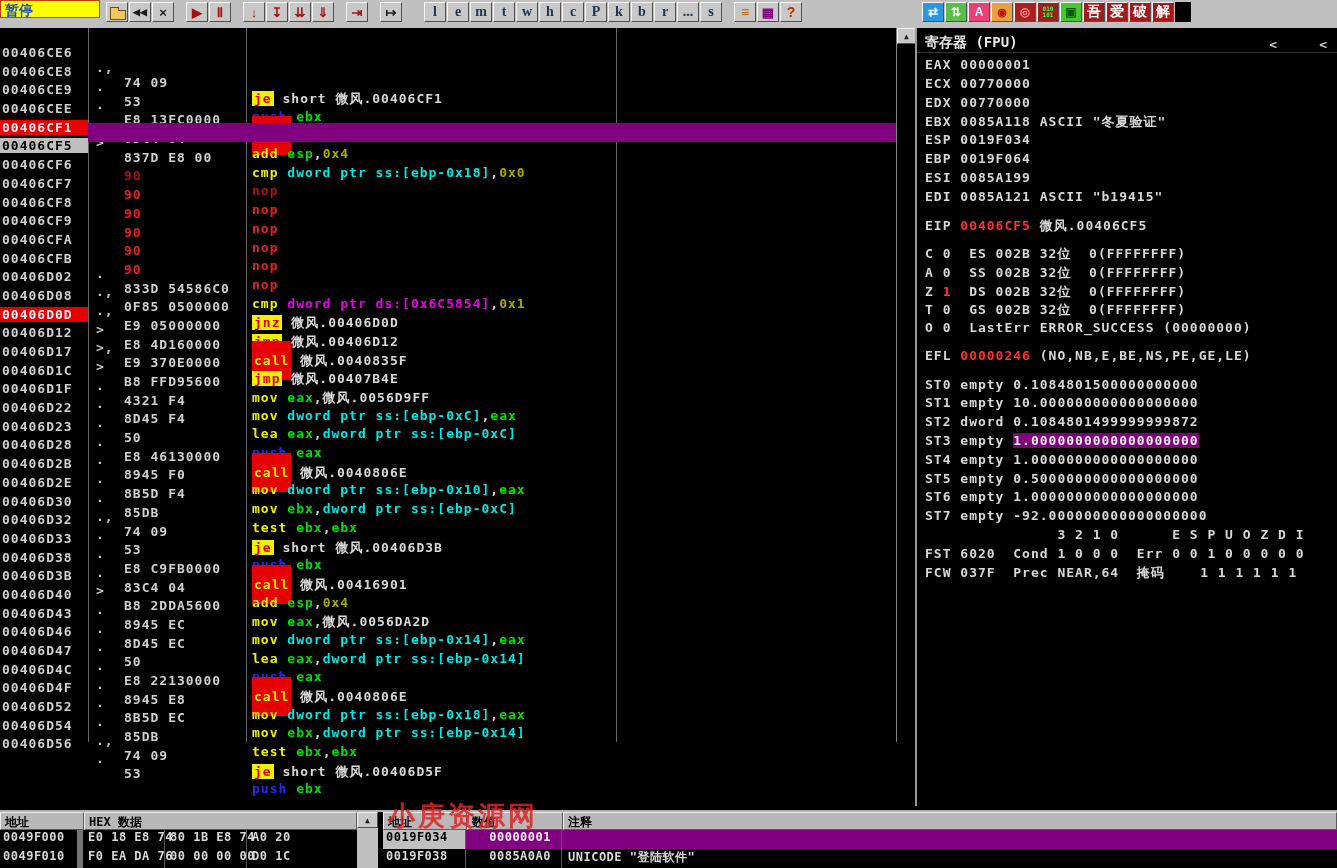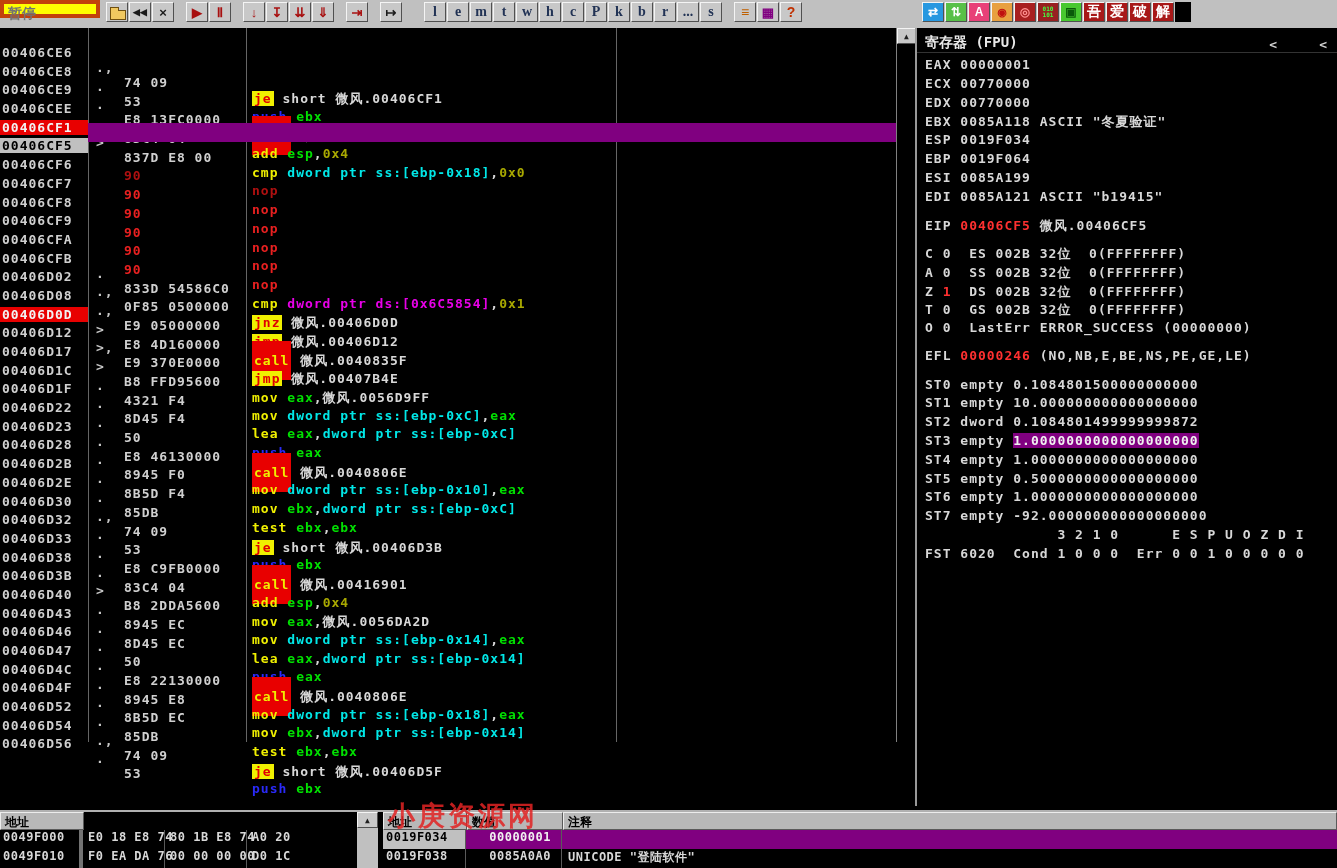--- a/index.html
+++ b/index.html
@@ -1,21 +1,21 @@
 <!DOCTYPE html>
 <html><head>
 <meta charset="utf-8">
 <style>
   html,body{margin:0;padding:0}
   body{width:1337px;height:868px;overflow:hidden;background:#c0c0c0;font-family:"DejaVu Sans Mono",monospace}
   .screen{position:relative;width:1337px;height:868px;background:#c0c0c0}
   
   .toolbar{position:absolute;left:0;top:0;width:100%;height:26px;background:#c0c0c0}
-  .status{position:absolute;left:0;top:0;width:100px;height:18px;background:#ffff00;color:#737373;
-          font:700 14px "DejaVu Sans Mono",monospace;padding:1px 0 0 4px;box-sizing:border-box;border:4px solid #c2410c}
+  .status{position:absolute;left:0;top:0;width:100px;height:18px;background:#ffff00;color:#1d4ed8;
+          font:700 14px "DejaVu Sans Mono",monospace;padding:1px 0 0 4px;box-sizing:border-box;border:1px solid #c2410c}
   .tbtns{position:absolute;left:106px;top:2px;display:flex;align-items:flex-start}
   .tbtn{width:22px;height:20px;box-sizing:border-box;display:inline-flex;align-items:center;justify-content:center;
         background:#c8c8c8;border:1px solid;border-color:#f4f4f4 #505050 #505050 #f4f4f4;margin-right:1px;
         font:700 12px "Liberation Sans",sans-serif;color:#202020;cursor:default;white-space:pre}
   .tbtn.sp{width:10px;border:none;background:transparent}
   .tbtn.sp-lg{width:20px;border:none;background:transparent}
   .tbtn.sp-xl{width:118px;border:none;background:transparent}
   .b-dark{color:#1a1a1a;font-size:9px}
   .b-x{font-size:13px}
   .b-red{color:#a81010;font-size:13px}
@@ -78,21 +78,21 @@
   .hl{background:#800080;color:#f0f0f0}
   
   .bottom{position:absolute;left:0;top:810px;width:1337px;height:58px;background:#000;border-top:2px solid #b0b0b0;box-sizing:border-box}
   .hdrrow{display:flex;height:18px}
   .hcell{box-sizing:border-box;background:#b8b8b8;color:#000;font:700 12px "DejaVu Sans Mono",monospace;
          border:1px solid;border-color:#ececec #5a5a5a #5a5a5a #ececec;padding:1px 6px 0 4px;white-space:pre}
   .dump{position:absolute;left:0;top:0;width:357px;height:56px;background:#000}
   .dump .c1{width:84px}
   .dump .c2{flex:1}
   .brow{display:flex;height:19px;line-height:19px;font:700 12px "DejaVu Sans Mono",monospace;letter-spacing:.5px;color:#d8d8d8;white-space:pre}
-  .ba{width:83px;padding-left:3px;border-right:4px solid #737373;box-sizing:border-box}
+  .ba{width:83px;padding-left:3px;border-right:6px solid #737373;box-sizing:border-box}
   .bh{display:flex}
   .hexgrp{display:inline-block;width:82px;box-sizing:border-box;border-right:1px solid #5a5a5a;padding-left:5px}
   .hexgrp-last{display:inline-block;padding-left:5px}
   .dumpscroll{position:absolute;left:357px;top:0;width:21px;height:56px;background:#c0c0c0}
   .dumpscroll .sbtn{width:21px}
   .stack{position:absolute;left:383px;top:0;right:0;height:56px;background:#000}
   .stack .c1{width:84px}
   .stack .c2{width:96px}
   .stack .c3{flex:1}
   .srow{display:flex;height:19px;line-height:19px;font:700 12px "DejaVu Sans Mono",monospace;letter-spacing:.5px;color:#d8d8d8;white-space:pre}
@@ -549,30 +549,32 @@
           <div class="regline"><span class="w">ST5 empty 0.5000000000000000000</span></div>
 
           <div class="regline"><span class="w">ST6 empty 1.0000000000000000000</span></div>
 
           <div class="regline"><span class="w">ST7 empty -92.000000000000000000</span></div>
 
           <div class="regline"><span class="w">               3 2 1 0      E S P U O Z D I</span></div>
 
           <div class="regline"><span class="w">FST 6020  Cond 1 0 0 0  Err 0 0 1 0 0 0 0 0</span></div>
 
+          <div class="regline"><span class="w">FCW 037F  Prec NEAR,64  掩码    1 1 1 1 1 1</span></div>
         </div>
     </div>
   </div>
 
   <div class="bottom">
     <div class="watermark">小庚资源网</div>
 
     <div class="dump">
       <div class="hdrrow">
         <span class="hcell c1">地址</span>
+        <span class="hcell c2">HEX 数据</span>
       </div>
       <div>
 
           <div class="brow">
             <span class="ba">0049F000</span>
             <span class="bh"><span class="hexgrp">E0 18 E8 74</span><span class="hexgrp">80 1B E8 74</span><span class="hexgrp-last">A0 20</span></span>
           </div>
 
           <div class="brow">
             <span class="ba">0049F010</span>

